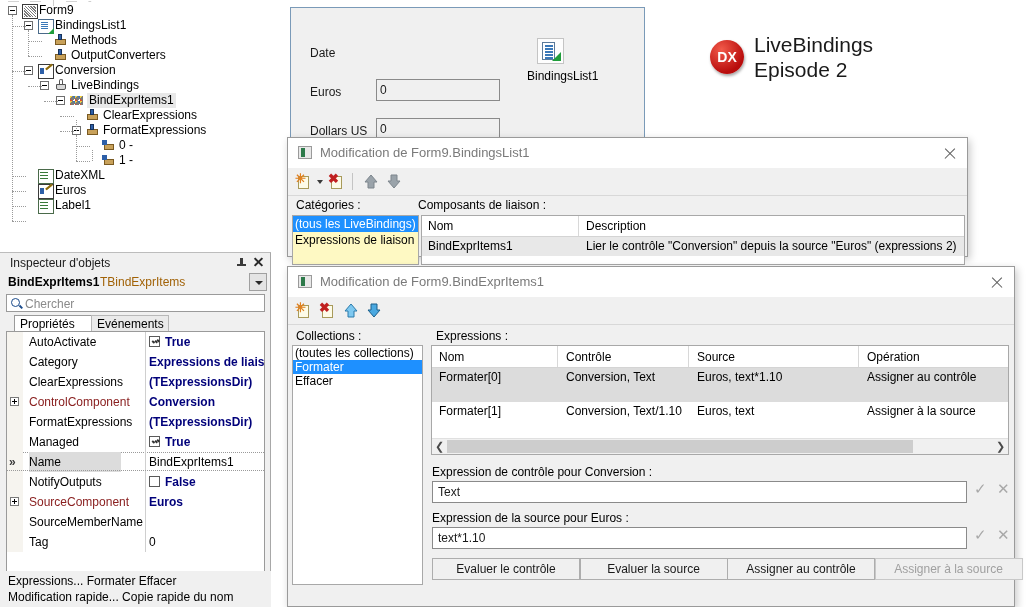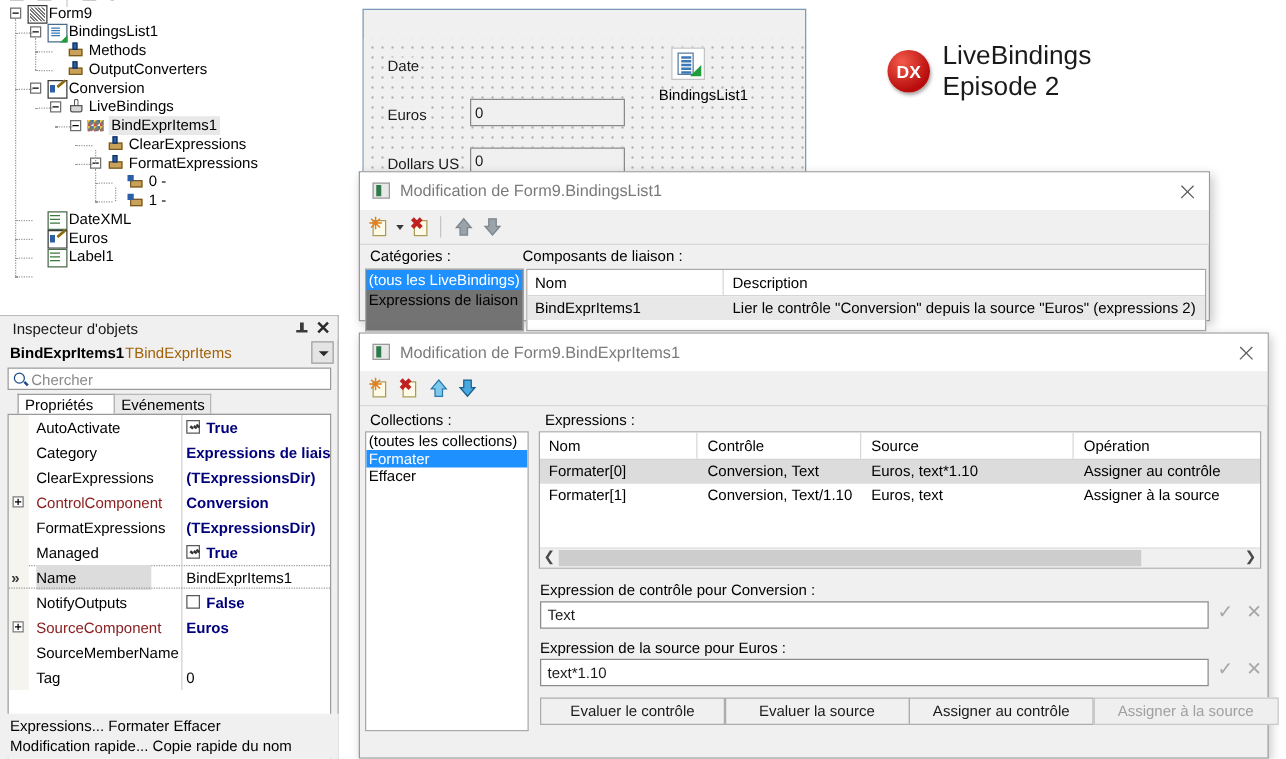--- a/index.html
+++ b/index.html
@@ -192,21 +192,21 @@
   .tbi .caret{position:absolute;right:-9px;top:7px;border-left:3.5px solid transparent;
      border-right:3.5px solid transparent;border-top:4px solid #3a3a3a;}
   .tbarrow{position:absolute;top:5px;width:16px;height:17px;}
   .tbarrow svg{display:block;}
   .tbsep{position:absolute;top:5px;width:1px;height:17px;background:#c4c4c4;}
 
   
   #dlg1{left:287px;top:137px;width:681px;height:120px;}
   #dlg1 .lblcat{position:absolute;left:8px;top:60px;font-size:12px;}
   #dlg1 .lblcomp{position:absolute;left:130px;top:60px;font-size:12px;}
-  #d1-catlist{position:absolute;left:4px;top:77px;width:127px;height:50px;background:#737373;
+  #d1-catlist{position:absolute;left:4px;top:77px;width:127px;height:50px;background:#fef9c3;
      border:1px solid #a8a8a8;box-sizing:border-box;overflow:hidden;}
   #d1-catlist .it{height:16px;line-height:16px;font-size:12px;padding-left:2px;white-space:nowrap;}
   #d1-catlist .it.sel{background:#1e90ff;color:#fff;}
   #d1-table{position:absolute;left:133px;top:77px;width:544px;height:50px;background:#fff;
      border:1px solid #a8a8a8;box-sizing:border-box;overflow:hidden;}
   #d1-table .hdr{position:relative;height:20px;background:#fff;border-bottom:1px solid #d4d4d4;}
   #d1-table .hdr span{position:absolute;top:3px;font-size:12px;}
   #d1-table .hdr .s{position:absolute;top:0;width:1px;height:20px;background:#d8d8d8;}
   #d1-table .row{position:relative;height:19px;background:#e8e8e8;}
   #d1-table .row span{position:absolute;top:2px;font-size:12px;white-space:nowrap;}
@@ -217,21 +217,21 @@
   #dlg2 .lblexp{position:absolute;left:148px;top:62px;font-size:12px;}
   #d2-collist{position:absolute;left:4px;top:78px;width:131px;height:240px;background:#fff;
      border:1px solid #a8a8a8;box-sizing:border-box;overflow:hidden;}
   #d2-collist .it{height:14px;line-height:14px;font-size:12px;padding-left:2px;white-space:nowrap;}
   #d2-collist .it.sel{background:#1e90ff;color:#fff;}
   #d2-table{position:absolute;left:143px;top:78px;width:578px;height:110px;background:#fff;
      border:1px solid #a8a8a8;box-sizing:border-box;overflow:hidden;}
   #d2-table .hdr{position:relative;height:21px;background:#fff;border-bottom:1px solid #d4d4d4;}
   #d2-table .hdr span{position:absolute;top:4px;font-size:12px;}
   #d2-table .hdr .s{position:absolute;top:0;width:1px;height:21px;background:#d8d8d8;}
-  #d2-table .trow{position:relative;height:19px;}
+  #d2-table .trow{position:relative;height:34px;}
   #d2-table .trow.sel{background:#dcdcdc;}
   #d2-table .trow span{position:absolute;top:2px;font-size:12px;white-space:nowrap;}
   #d2-hscroll{position:absolute;left:0;bottom:0;width:100%;height:15px;background:#f0f0f0;border-top:1px solid #e0e0e0;}
   #d2-hscroll .lb,#d2-hscroll .rb{position:absolute;top:0;width:15px;height:15px;
      font-size:11px;text-align:center;line-height:15px;color:#4a4a4a;}
   #d2-hscroll .lb{left:0;}
   #d2-hscroll .rb{right:0;}
   #d2-hscroll .thumb{position:absolute;left:15px;top:1px;width:466px;height:13px;background:#cdcdcd;}
   .fieldlbl{position:absolute;font-size:12px;}
   .fieldbox{position:absolute;height:22px;background:#fff;border:1px solid #8a8a8a;

